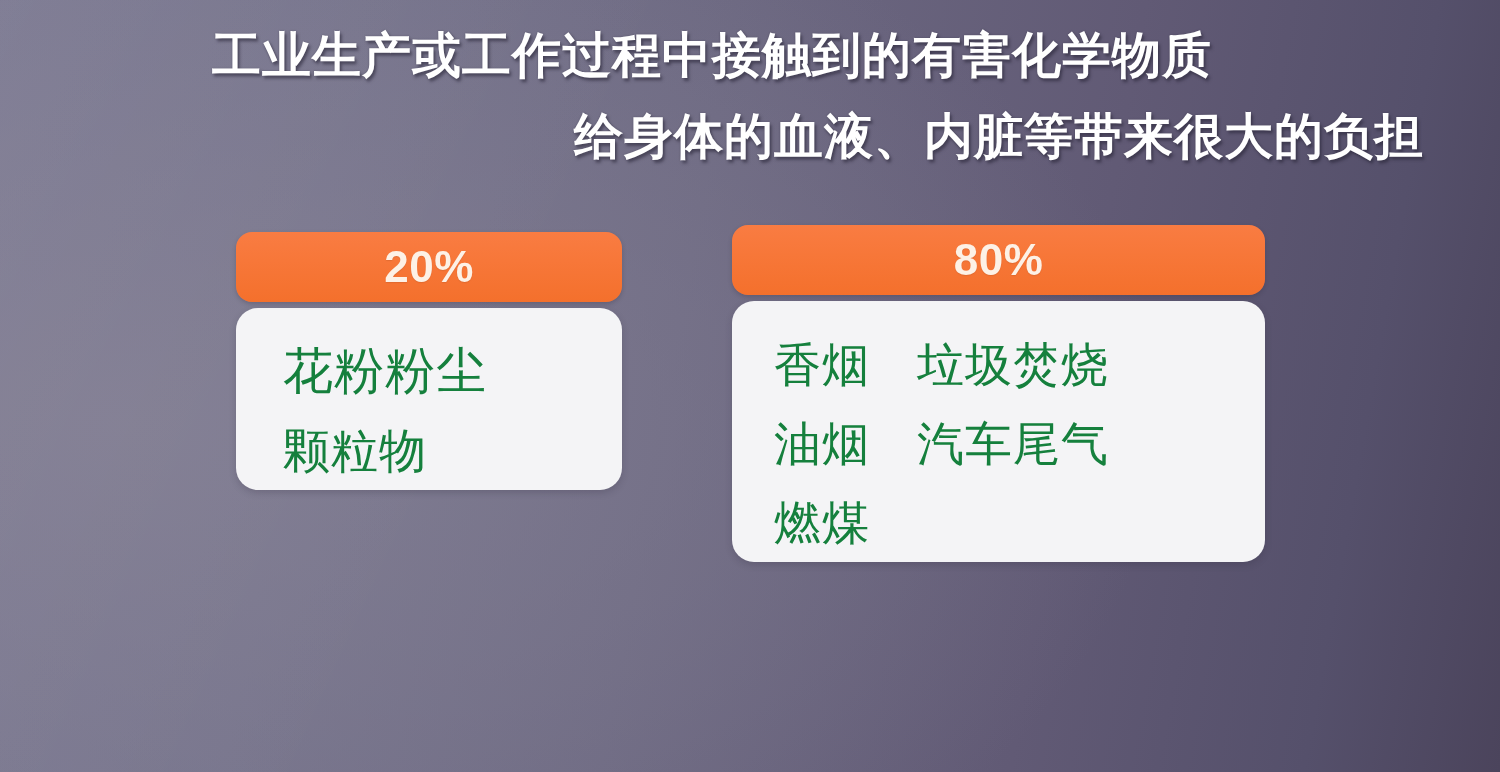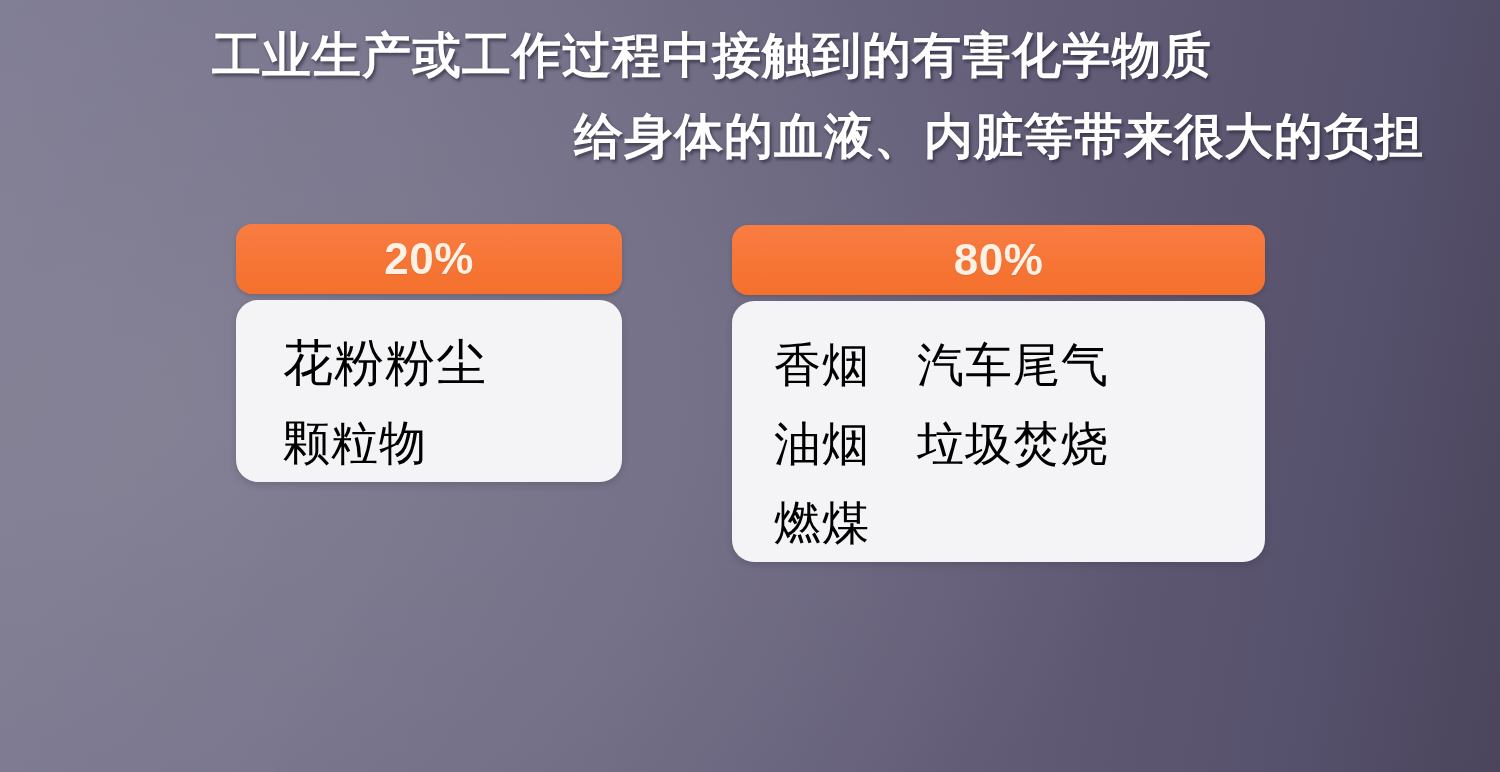--- a/index.html
+++ b/index.html
@@ -43,21 +43,21 @@
   }
   .title-line { display: block; }
   #title-line-2 { margin-top: 21px; text-align: right; }
 
   
   .card {
     position: absolute;
     display: flex;
     flex-direction: column;
   }
-  #card-left  { left: 236px; top: 224px; width: 386px; }
+  #card-left  { left: 236px; top: 232px; width: 386px; }
   #card-right { left: 732px; top: 225px; width: 533px; }
 
   .card-header {
     height: 70px;
     border-radius: 16px;
     background: linear-gradient(180deg, #f97c42 0%, #f4702c 100%);
     display: flex;
     align-items: center;
     justify-content: center;
     box-shadow: 0 2px 4px rgba(45,40,60,0.25);
@@ -90,21 +90,21 @@
     padding-top: 24px;
     padding-left: 47px;
     box-sizing: border-box;
   }
   #card-right .card-columns { padding-left: 42px; }
 
   .card-col { display: flex; flex-direction: column; }
   #col-right-2 { margin-left: 47px; }
 
   .item {
-    color: #000000;
+    color: #15803d;
     font-size: 47px;
     line-height: 79px;
     font-weight: 500;
     letter-spacing: 1px;
     white-space: nowrap;
   }
   .item-large { font-size: 50px; }
 
   
   #sheen {
@@ -148,20 +148,20 @@
       <span class="card-percent">80%</span>
     </div>
     <div class="card-body">
       <div class="card-columns">
         <div class="card-col" id="col-right-1">
           <span class="item">香烟</span>
           <span class="item">油烟</span>
           <span class="item">燃煤</span>
         </div>
         <div class="card-col" id="col-right-2">
+          <span class="item">垃圾焚烧</span>
           <span class="item">汽车尾气</span>
-          <span class="item">垃圾焚烧</span>
         </div>
       </div>
     </div>
   </div>
 
 </div>
 
 </body></html>

